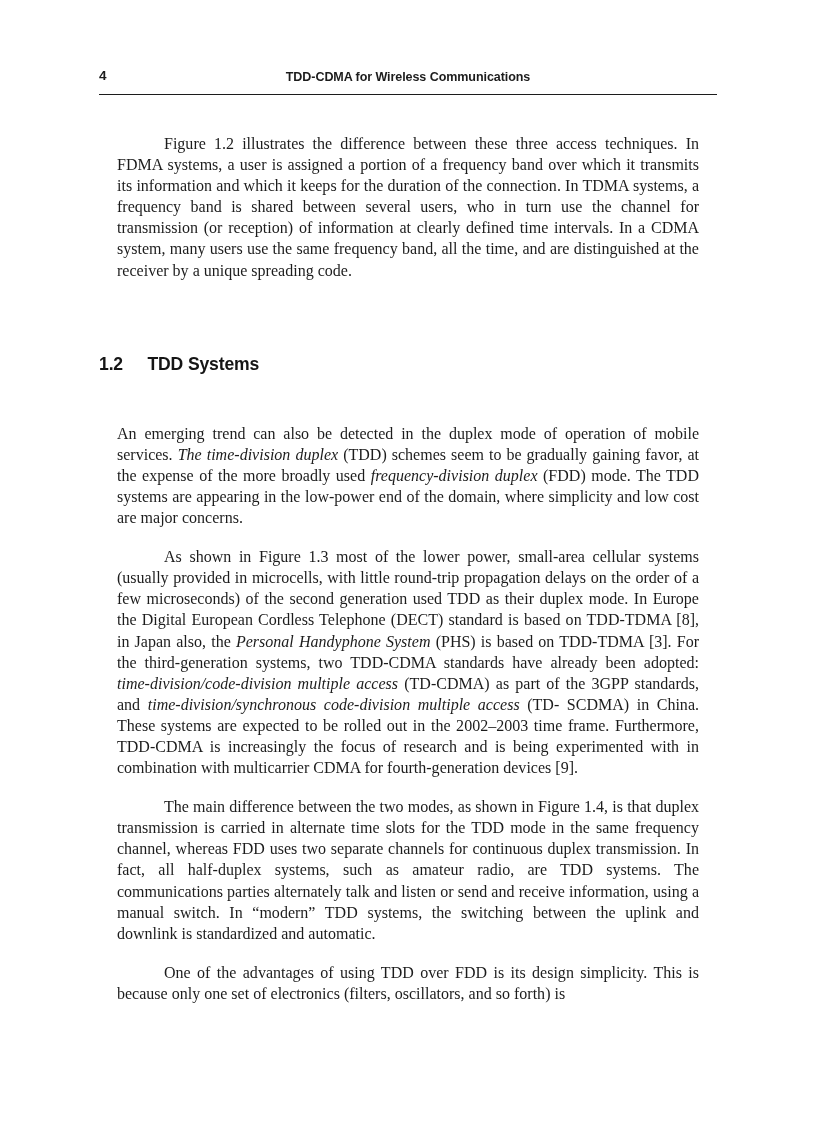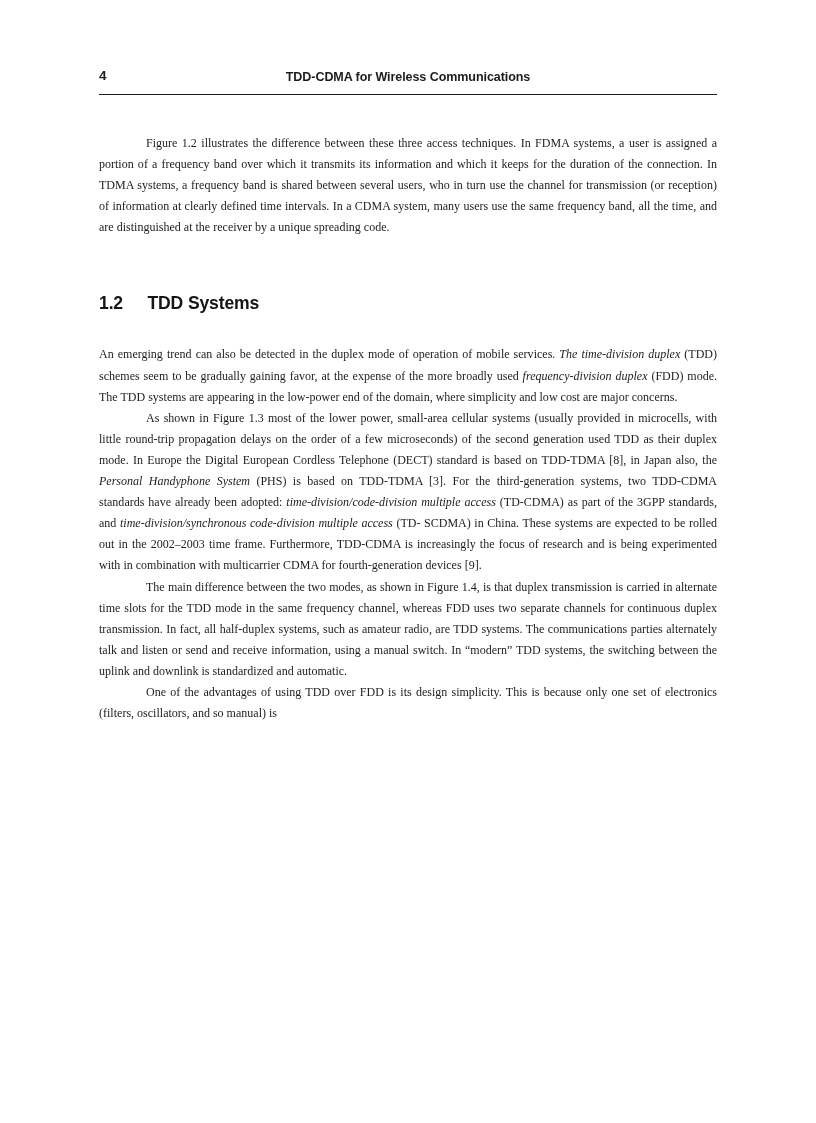--- a/index.html
+++ b/index.html
@@ -68,22 +68,22 @@
     height: 1.4px;
     background: #1c1c1c;
   }
 
   
   .body-block {
     margin-top: 38px;
   }
 
   p.para {
-    margin: 0;
-    font-size: 12px;
+    margin: 18px;
+    font-size: 16px;
     line-height: 21.1px;
     text-align: justify;
     text-justify: inter-word;
     hyphens: manual;
     -webkit-hyphens: manual;
     color: #1c1c1c;
     letter-spacing: 0.01px;
   }
   p.para.indent {
     text-indent: 47px;
@@ -139,17 +139,17 @@
       </h2>
 
       <div class="gap-after-heading"></div>
 
       <p class="para"><span>An emerging trend can also be detected in the duplex mode of operation of mobile services. </span><em>The time-division duplex</em><span> (TDD) schemes seem to be gradu­ally gaining favor, at the expense of the more broadly used </span><em>frequency-division duplex</em><span> (FDD) mode. The TDD systems are appearing in the low-power end of the domain, where simplicity and low cost are major concerns.</span></p>
 
       <p class="para indent"><span>As shown in Figure 1.3 most of the lower power, small-area cellular sys­tems (usually provided in microcells, with little round-trip propagation delays on the order of a few microseconds) of the second generation used TDD as their duplex mode. In Europe the Digital European Cordless Tele­phone (DECT) standard is based on TDD-TDMA [8], in Japan also, the </span><em>Personal Handyphone System</em><span> (PHS) is based on TDD-TDMA [3]. For the third-generation systems, two TDD-CDMA standards have already been adopted: </span><em>time-division/code-division multiple access</em><span> (TD-CDMA) as part of the 3GPP standards, and </span><em>time-division/synchronous code-division multiple access</em><span> (TD- SCDMA) in China. These systems are expected to be rolled out in the 2002–2003 time frame. Furthermore, TDD-CDMA is increasingly the focus of research and is being experimented with in combination with multicarrier CDMA for fourth-generation devices [9].</span></p>
 
       <p class="para indent">The main difference between the two modes, as shown in Figure 1.4, is that duplex transmission is carried in alternate time slots for the TDD mode in the same frequency channel, whereas FDD uses two separate channels for continuous duplex transmission. In fact, all half-duplex systems, such as amateur radio, are TDD systems. The communications parties alternately talk and listen or send and receive information, using a manual switch. In “modern” TDD systems, the switching between the uplink and downlink is standardized and automatic.</p>
 
-      <p class="para indent">One of the advantages of using TDD over FDD is its design simplicity. This is because only one set of electronics (filters, oscillators, and so manual) is</p>
+      <p class="para indent">One of the advantages of using TDD over FDD is its design simplicity. This is because only one set of electronics (filters, oscillators, and so forth) is</p>
 
     </div>
   </div>
 </div>
 
 </body></html>

